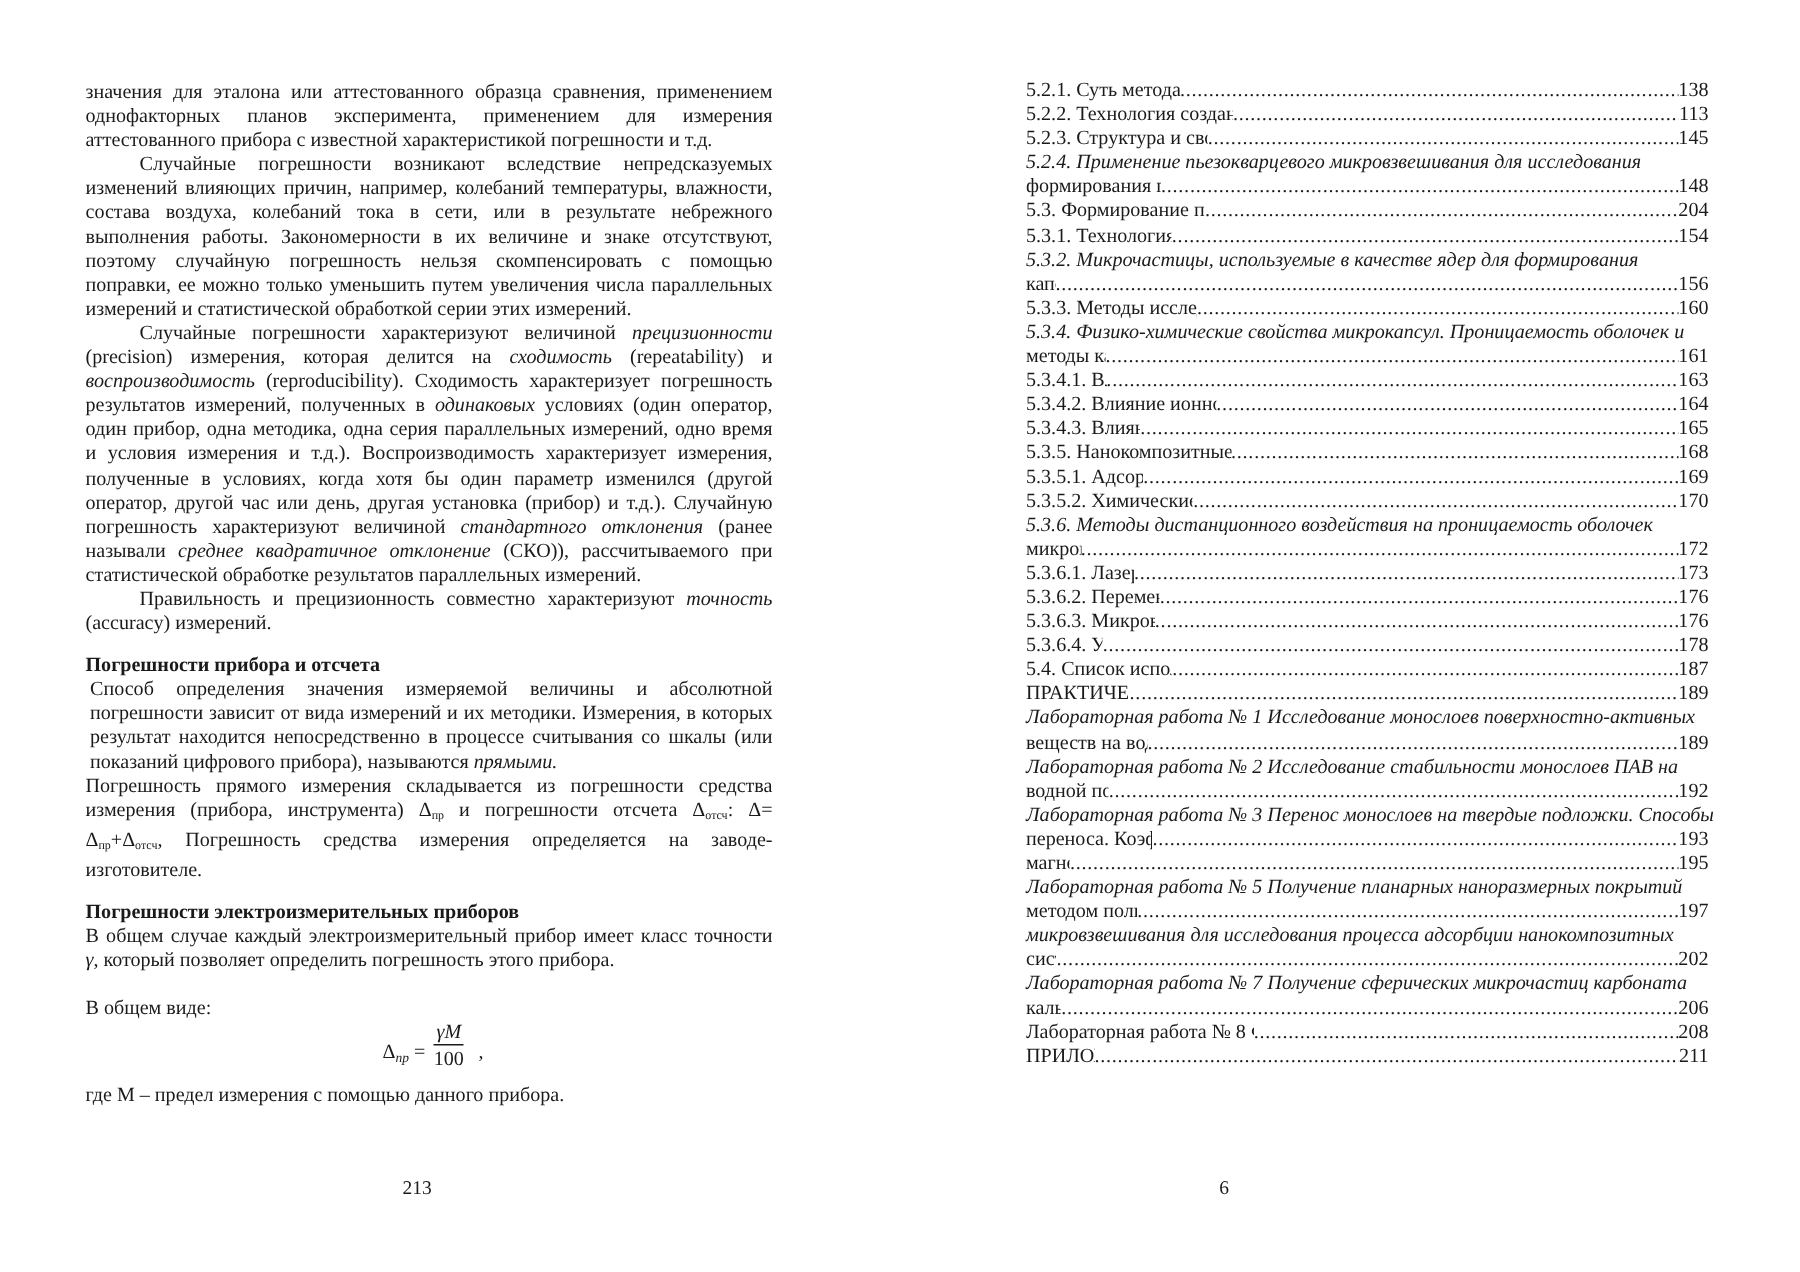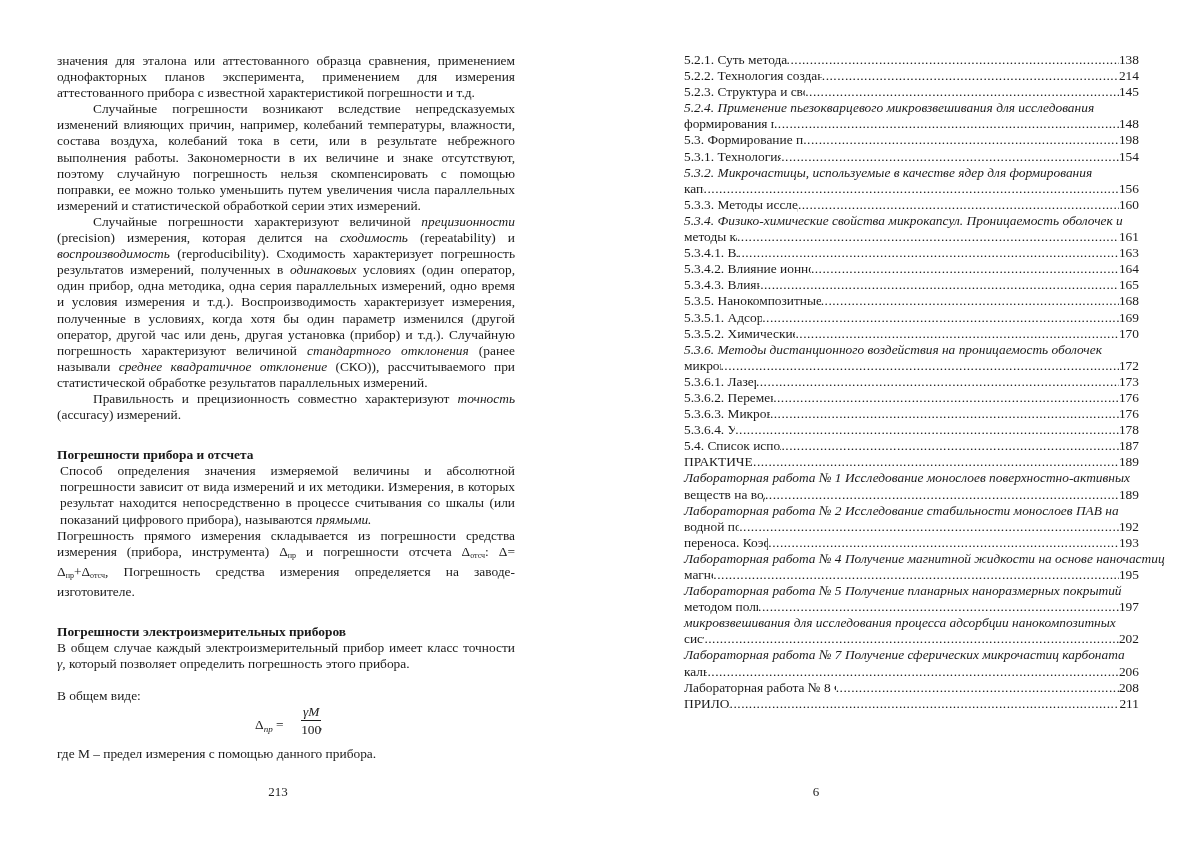--- a/index.html
+++ b/index.html
@@ -5,30 +5,30 @@
   html, body { margin: 0; padding: 0; background: #ffffff; }
   body { width: 1200px; height: 848px; position: relative; overflow: hidden;
          font-family: "Liberation Serif", "DejaVu Serif", serif; color: #1a1a1a; }
   .page { position: absolute; top: 0; height: 756px; }
   .page.left { left: 0; width: 600px; }
   .page.right { left: 600px; width: 600px; }
 
   .lcol { position: absolute; left: 57px; top: 53px; width: 458px; font-size: 13.4px; line-height: 16.1px; }
   .lcol p { margin: 0; text-align: justify; }
   .lcol p.ind { text-indent: 36px; }
-  .lcol p.h { font-weight: bold; margin-top: 24px; }
+  .lcol p.h { font-weight: bold; margin-top: 12px; }
   .lcol p.box { padding-left: 3px; }
   .lcol .gap { height: 16px; }
   .lcol i { font-style: italic; }
   .sub { font-size: 8px; vertical-align: -2px; }
 
   .formula { position: relative; height: 42px; font-size: 13.4px; }
   .formula .lhs { position: absolute; left: 198px; top: 13px; }
   .formula .lhs .s { font-style: italic; font-size: 9px; vertical-align: -3px; }
-  .formula .frac { position: absolute; left: 232px; top: 0px; text-align: center; margin-left: 12px; }
+  .formula .frac { position: absolute; left: 232px; top: 0px; text-align: center; }
   .formula .num { display: block; font-style: italic; border-bottom: 1px solid #1a1a1a; padding: 0 2px; line-height: 16px; }
   .formula .den { display: block; line-height: 18px; }
   .formula .comma { position: absolute; left: 262px; top: 13px; }
 
   .pnum { position: absolute; top: 784px; font-size: 13px; width: 600px; text-align: center; }
 
   .toc { position: absolute; left: 684px; top: 52px; width: 455px; font-size: 13.4px; line-height: 16.1px; }
   .toc .entry { position: relative; }
   .toc .line { display: flex; align-items: baseline; white-space: nowrap; }
   .toc .t { flex: 0 1 auto; overflow: hidden; }
@@ -75,21 +75,21 @@
       <div class="line">
         <span class="t">5.2.1. Суть метода полиионной самосборки </span>
         <span class="dots"></span>
         <span class="n">138</span>
       </div>
     </div>
     <div class="entry">
       <div class="line">
         <span class="t">5.2.2. Технология создания планарных наноразмерных покрытий </span>
         <span class="dots"></span>
-        <span class="n">214</span>
+        <span class="n">113</span>
       </div>
     </div>
     <div class="entry">
       <div class="line">
         <span class="t">5.2.3. Структура и свойства многослойных ПЭ пленок </span>
         <span class="dots"></span>
         <span class="n">145</span>
       </div>
     </div>
     <div class="entry">
@@ -97,21 +97,21 @@
       <div class="line">
         <span class="t">формирования планарных покрытий</span>
         <span class="dots"></span>
         <span class="n">148</span>
       </div>
     </div>
     <div class="entry">
       <div class="line">
         <span class="t">5.3. Формирование полиэлектролитных микрокапсул</span>
         <span class="dots"></span>
-        <span class="n">198</span>
+        <span class="n">204</span>
       </div>
     </div>
     <div class="entry">
       <div class="line">
         <span class="t">5.3.1. Технология создания микрокапсул </span>
         <span class="dots"></span>
         <span class="n">154</span>
       </div>
     </div>
     <div class="entry">
@@ -239,28 +239,28 @@
     </div>
     <div class="entry">
       <span class="first">Лабораторная работа № 2 Исследование стабильности монослоев ПАВ на</span>
       <div class="line">
         <span class="t">водной поверхности</span>
         <span class="dots"></span>
         <span class="n">192</span>
       </div>
     </div>
     <div class="entry">
+      <span class="first">Лабораторная работа № 3 Перенос монослоев на твердые подложки. Способы</span>
       <div class="line">
         <span class="t">переноса. Коэффициент переноса </span>
         <span class="dots"></span>
         <span class="n">193</span>
       </div>
     </div>
     <div class="entry">
-      <span class="first">Лабораторная работа № 4 Получение магнитной жидкости на основе наночастиц</span>
       <div class="line">
         <span class="t">магнетита</span>
         <span class="dots"></span>
         <span class="n">195</span>
       </div>
     </div>
     <div class="entry">
       <span class="first">Лабораторная работа № 5 Получение планарных наноразмерных покрытий</span>
       <div class="line">
         <span class="t">методом полиионной сборки </span>

